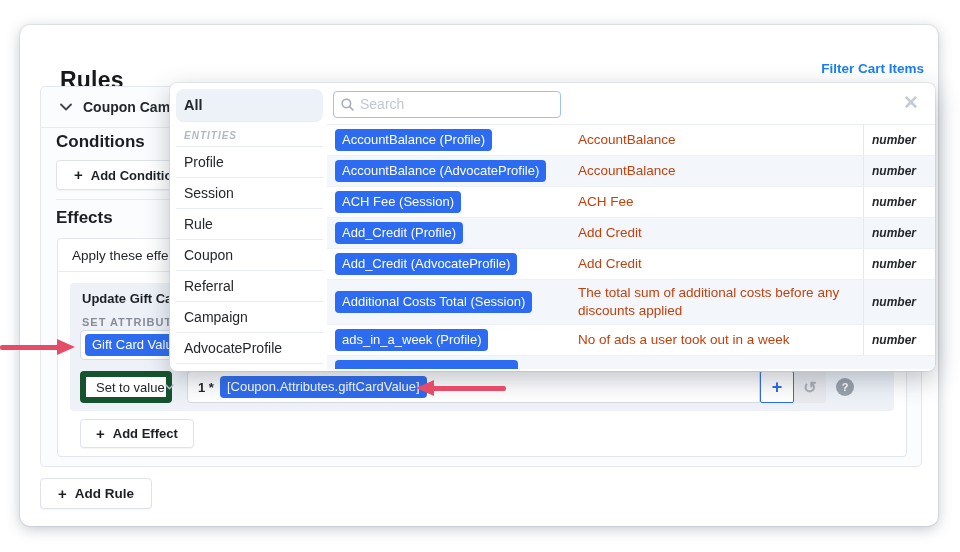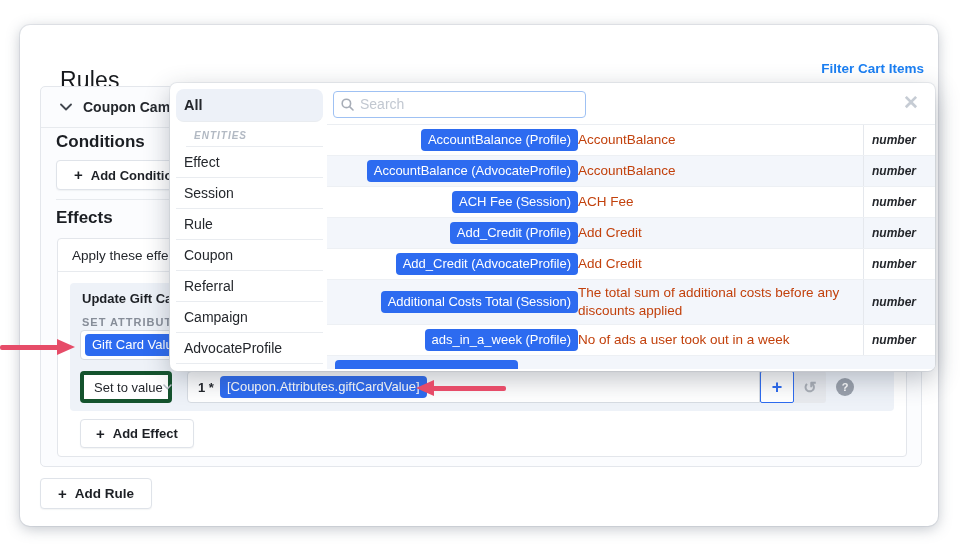--- a/index.html
+++ b/index.html
@@ -4,21 +4,21 @@
 <style>
   * { margin:0; padding:0; box-sizing:border-box; }
   html,body { background:#fff; }
   body { font-family:"Liberation Sans", sans-serif; color:#22262c; }
   .stage { position:relative; width:960px; height:552px; overflow:hidden; background:#fff; }
 
   
   .card { position:absolute; left:20px; top:25px; width:918px; height:501px;
           background:#fff; border-radius:10px;
           box-shadow:0 3px 14px rgba(95,105,120,.38), 0 0 0 1px #edeff2; }
-  .page-title { position:absolute; left:40px; top:42px; font-size:23px; font-weight:400; color:#17191d; letter-spacing:.2px; }
+  .page-title { position:absolute; left:40px; top:42px; font-size:23px; font-weight:700; color:#17191d; letter-spacing:.2px; }
   .filter-link { position:absolute; right:14px; top:36px; font-size:13.5px; font-weight:700; color:#1b7ff2; cursor:pointer; }
 
   
   .rule-card { position:absolute; left:20px; top:61px; width:882px; height:381px;
                background:#fbfcfe; border:1px solid #e4e7ec; border-radius:5px; }
   .rule-header { height:41px; display:flex; align-items:center; gap:11px; padding-left:19px;
                  border-bottom:1px solid #e7eaee; cursor:pointer; }
   .rule-header .chev { display:inline-flex; color:#42474f; }
   .rule-header-label { font-size:14px; font-weight:600; color:#24272c; white-space:nowrap; }
 
@@ -45,21 +45,21 @@
   .effect-title { position:absolute; left:12px; top:8px; font-size:13px; font-weight:700; color:#1d2025; white-space:nowrap; }
   .set-attr-label { position:absolute; left:12px; top:33px; font-size:11px; font-weight:700;
                     letter-spacing:.09em; color:#868d98; }
   .attr-field { position:absolute; left:10px; top:47px; width:262px; height:30px; background:#fff;
                 border:1px solid #d7dce3; border-radius:4px; display:flex; align-items:center;
                 padding-left:4px; overflow:hidden; cursor:text; }
   .pill { display:inline-block; background:#2d6bf0; color:#fff; font-size:13px; line-height:1;
           padding:4px 7px 5px; border-radius:4px; white-space:nowrap; }
   .formula-row { position:absolute; left:0; top:88px; width:100%; height:32px; }
   .op-select { position:absolute; left:10px; top:0; width:92px; height:32px; background:#fff;
-               border:4px solid #14532d; border-radius:4px; display:flex; align-items:center;
+               border:6px solid #14532d; border-radius:4px; display:flex; align-items:center;
                justify-content:space-between; padding:0 7px 0 10px; font-size:13px; color:#24272c;
                cursor:pointer; white-space:nowrap; }
   .op-select .chev-sm { color:#b7bdc6; display:inline-flex; }
   .formula-input { position:absolute; left:117px; top:0; width:573px; height:32px; background:#fff;
                    border:1px solid #d7dce3; border-radius:4px 0 0 4px; display:flex; align-items:center;
                    gap:6px; padding-left:10px; cursor:text; }
   .formula-prefix { font-size:13px; font-weight:600; color:#23262b; white-space:nowrap; }
   .plus-btn { position:absolute; left:690px; top:0; width:34px; height:32px; background:#fff;
               border:1px solid #2d6bf0; border-radius:2px; color:#2d6bf0; font-size:18px; font-weight:700;
               display:flex; align-items:center; justify-content:center; cursor:pointer; font-family:inherit; }
@@ -72,37 +72,37 @@
 
   
   .popup { position:absolute; left:170px; top:83px; width:765px; height:288px; background:#fff;
            border-radius:7px; box-shadow:0 8px 26px rgba(55,65,80,.32), 0 0 0 1px #eef0f3;
            display:flex; overflow:hidden; z-index:50; }
   .popup-sidebar { width:157px; padding-top:6px; flex-shrink:0; }
   .side-item { margin:0 4px 0 6px; padding:7px 8px; font-size:14px; color:#24272c;
                border-bottom:1px solid #e9ecf0; cursor:pointer; white-space:nowrap; overflow:hidden; }
   .side-item.active { background:#edf1f8; border-radius:8px; font-weight:700; font-size:14.5px;
                       padding-top:8px; padding-bottom:8px; }
-  .side-section { margin:2px 4px 0 16px; padding:6px 8px 5px; font-size:10px; font-style:italic;
+  .side-section { margin:2px 4px 0 6px; padding:6px 8px 5px; font-size:10px; font-style:italic;
                   font-weight:700; letter-spacing:.1em; color:#b2b9c3; border-bottom:1px solid #e9ecf0; }
   .popup-main { flex:1; display:flex; flex-direction:column; position:relative; min-width:0; }
   .search-row { height:42px; border-bottom:1px solid #ebeef2; position:relative; flex-shrink:0; }
-  .search-box { position:absolute; left:6px; top:8px; width:253px; height:27px;
+  .search-box { position:absolute; left:6px; top:8px; width:228px; height:27px;
                 border:1.5px solid #9fc1f3; border-radius:4px; background:#fff; }
   .search-box input { position:absolute; left:26px; top:0; width:198px; height:24px; border:none;
                       outline:none; font-size:14px; font-family:inherit; color:#3a3f47; background:transparent; }
   .search-box input::placeholder { color:#c2c8d1; }
   .search-glyph { position:absolute; left:7px; top:6px; color:#a7adb7; display:inline-flex; }
   .close-x { position:absolute; right:16px; top:9px; font-size:19px; font-weight:700; color:#c6ccd4;
              cursor:pointer; line-height:1.2; }
   .rows { flex:1; display:flex; flex-direction:column; }
   .attr-row { display:flex; align-items:center; padding-left:8px; min-height:31px;
               border-bottom:1px solid #edf0f4; cursor:pointer; }
   .attr-row.alt { background:#f3f6fb; }
-  .token-cell { width:243px; flex-shrink:0;text-align:right; }
+  .token-cell { width:243px; flex-shrink:0; }
   .desc-cell { flex:1; font-size:13.5px; color:#c2410c; line-height:1.35; padding:4px 12px 4px 0; min-width:0; }
   .type-cell { width:72px; flex-shrink:0; align-self:stretch; border-left:1px solid #e5e8ed;
                display:flex; align-items:center; justify-content:flex-end; padding-right:19px;
                font-size:12px; font-style:italic; font-weight:700; color:#23262b; }
   .attr-row.partial { height:13px; min-height:13px; overflow:hidden; align-items:flex-start;
                       padding-top:4px; border-bottom:none; }
   .partial-pill { width:183px; height:18px; }
 
   
   .arrow { position:absolute; z-index:100; height:17px; }
@@ -195,21 +195,21 @@
     </button>
   </div>
 
   <div class="popup">
     <div class="popup-sidebar">
       <div class="side-item active">
         <span class="side-label">All</span>
       </div>
       <div class="side-section">ENTITIES</div>
       <div>
-  <div class="side-item"><span class="side-label">Effect</span></div>
+  <div class="side-item"><span class="side-label">Profile</span></div>
 
   <div class="side-item"><span class="side-label">Session</span></div>
 
   <div class="side-item"><span class="side-label">Rule</span></div>
 
   <div class="side-item"><span class="side-label">Coupon</span></div>
 
   <div class="side-item"><span class="side-label">Referral</span></div>
 
   <div class="side-item"><span class="side-label">Campaign</span></div>

